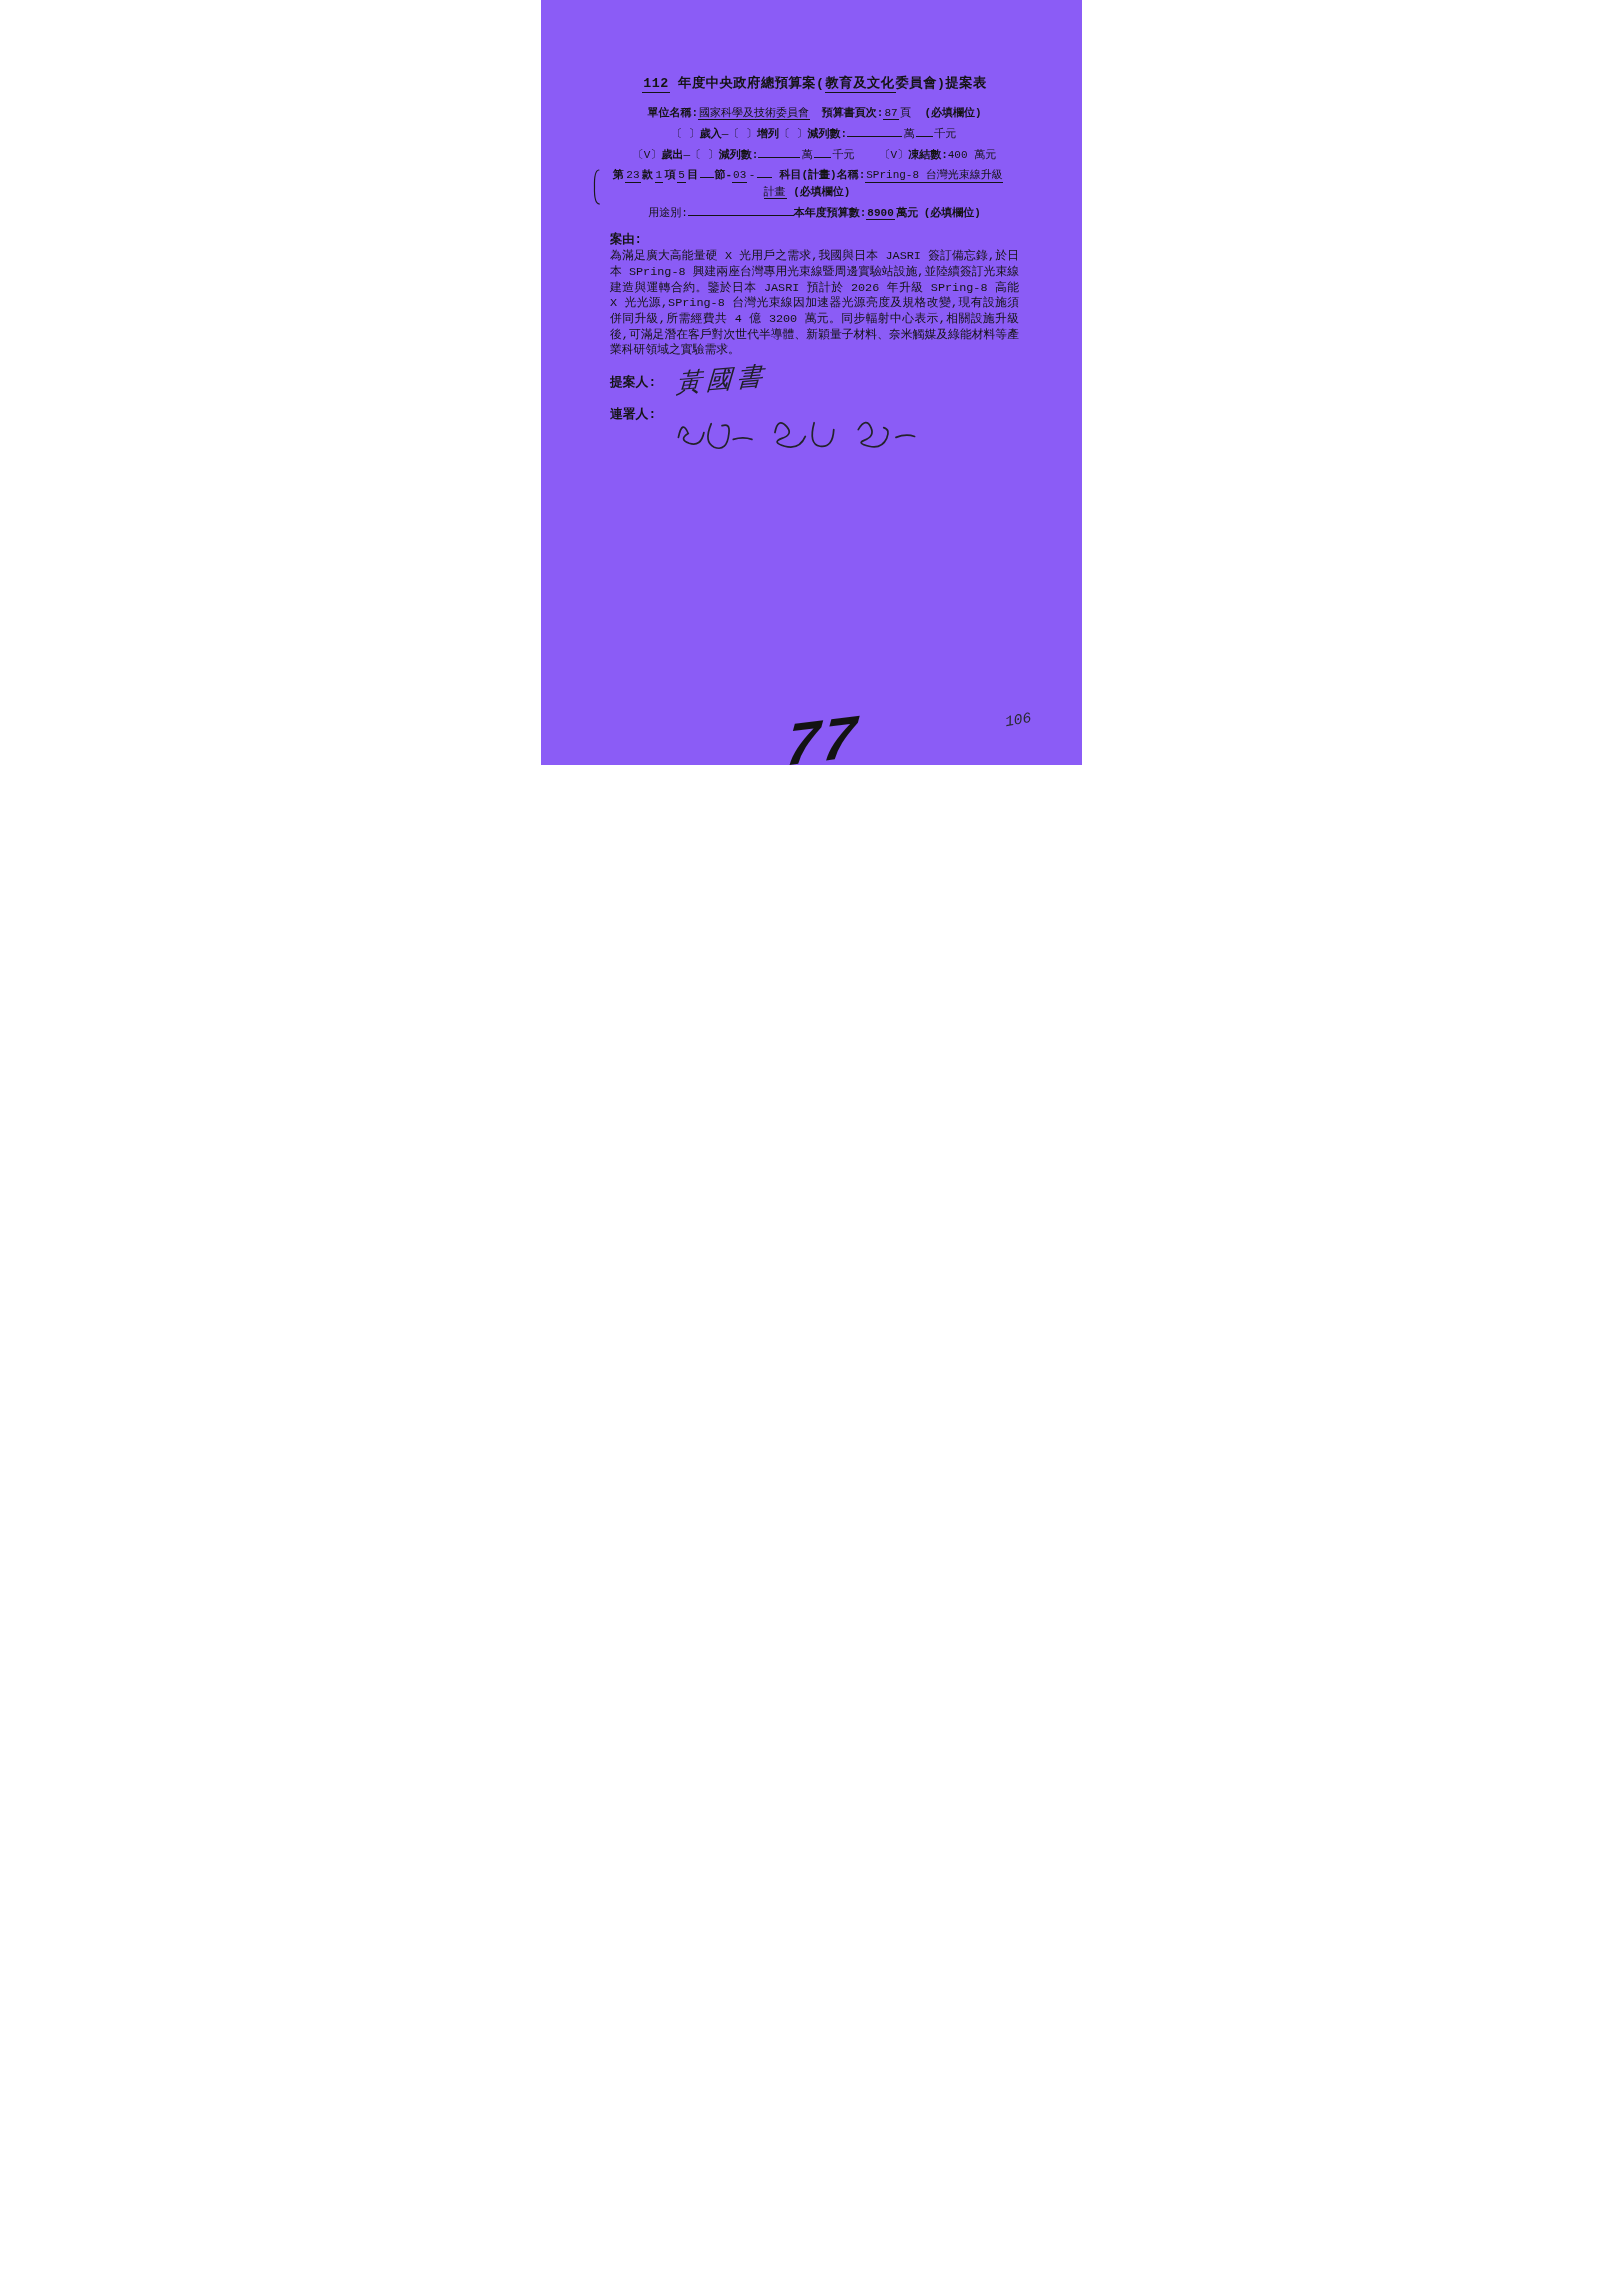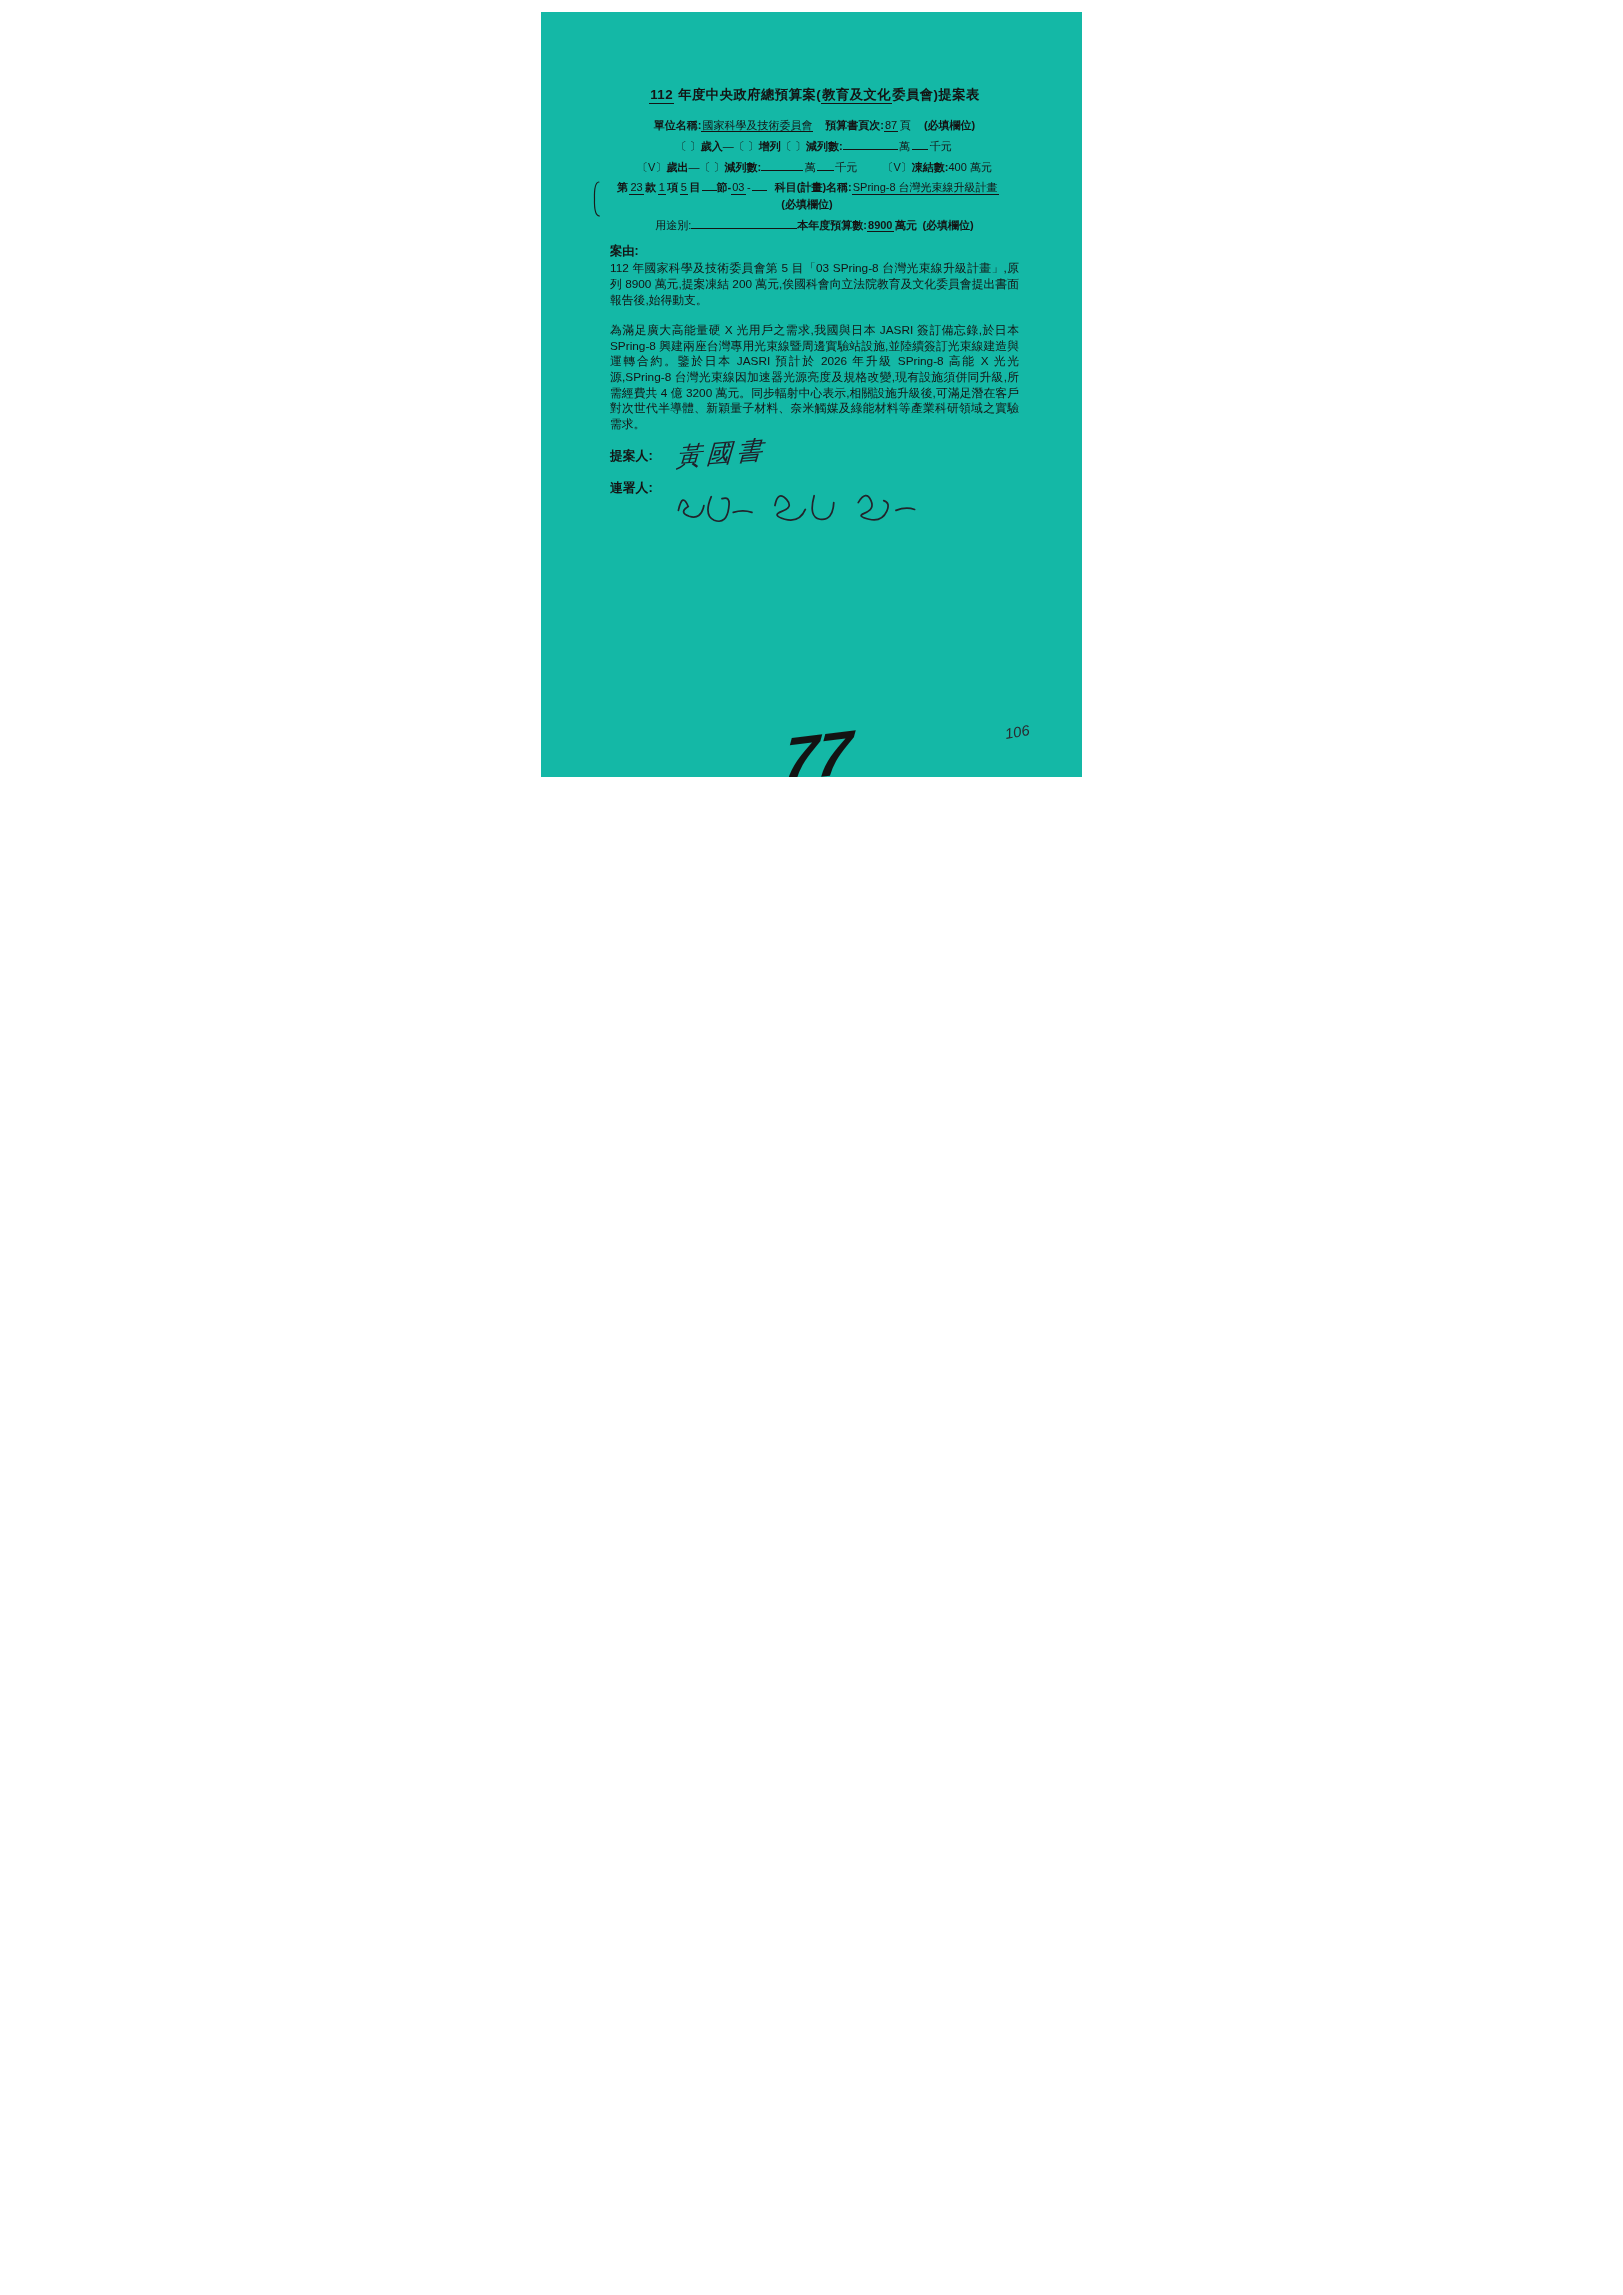--- a/index.html
+++ b/index.html
@@ -1,20 +1,20 @@
 <!DOCTYPE html>
 <html style="font-size:7.9px"><head>
 <meta charset="utf-8">
 <style>
   * { box-sizing: border-box; }
   html, body { margin: 0; padding: 0; background: #ffffff; }
   .page {
-    width: 541px; height: 765px; margin: 12px auto; position: relative;
-    background: #14b8a6; overflow: hidden; color: #141414;
-    font-family: Liberation Sans, sans-serif;
+    width: 541px; height: 765px; margin: 0 auto; position: relative;
+    background: #8b5cf6; overflow: hidden; color: #141414;
+    font-family: Liberation Mono, monospace;
   }
   .content { padding: 74px 63px 0 69px; }
   .title { font-size: 13.3px; font-weight: 700; text-align: center; margin: 0 0 12.8px; letter-spacing: 0.5px; }
   .line { font-size: 11px; line-height: 1.5; margin-bottom: 4.4px; text-align: center; }
   .b { font-weight: 700; }
   .u { border-bottom: 1px solid #141414; padding: 0 1px 0.5px; }
   .ml8 { margin-left: 3.9px; } .ml16 { margin-left: 7.9px; } .ml24 { margin-left: 11.8px; } .ml48 { margin-left: 23.6px; }
   .tok { margin: 0 1.5px; }
   .blank { display: inline-block; border-bottom: 1px solid #141414; height: 0.95em; vertical-align: baseline; }
   .subject { position: relative; max-width: 394px; }
@@ -55,21 +55,20 @@
     <div class="line subject">
       <svg class="bracket-svg" width="6.9" height="36" viewBox="0 0 14 74">
           <path d="M12 2 Q2 3 3 37 Q2 71 13 72" fill="none" stroke="#1a1a1a" stroke-width="2.4" stroke-linecap="round"></path>
         </svg><span class="b tok">第</span><span class="u">23</span><span class="b tok">款</span><span class="u">1</span><span class="b tok">項</span><span class="u">5</span><span class="b tok">目</span><span class="blank" style="width:14.7px"></span><span class="b">節-</span><span class="u">03</span><span class="tok">-</span><span class="blank" style="width:14.7px"></span><span class="b ml16">科目(計畫)名稱:</span><span class="u">SPring-8 台灣光束線升級計畫</span> <span class="b">(必填欄位)</span>
     </div>
 
     <div class="line" style="margin-bottom:9.8px"><span>用途別:</span><span class="blank" style="width:106px"></span><span class="b">本年度預算數:</span><span class="b u">8900</span><span class="b tok">萬元</span><span class="b ml8">(必填欄位)</span></div>
 
     <div class="heading">案由:</div>
 
-    <p class="para">112 年國家科學及技術委員會第 5 目「03 SPring-8 台灣光束線升級計畫」,原列 8900 萬元,提案凍結 200 萬元,俟國科會向立法院教育及文化委員會提出書面報告後,始得動支。</p>
     <p class="para">為滿足廣大高能量硬 X 光用戶之需求,我國與日本 JASRI 簽訂備忘錄,於日本 SPring-8 興建兩座台灣專用光束線暨周邊實驗站設施,並陸續簽訂光束線建造與運轉合約。鑒於日本 JASRI 預計於 2026 年升級 SPring-8 高能 X 光光源,SPring-8 台灣光束線因加速器光源亮度及規格改變,現有設施須併同升級,所需經費共 4 億 3200 萬元。同步輻射中心表示,相關設施升級後,可滿足潛在客戶對次世代半導體、新穎量子材料、奈米觸媒及綠能材料等產業科研領域之實驗需求。</p>
 
     <div class="sig-row first">
       <span>提案人:</span>
       <span class="hw proposer-hw">黃國書</span>
     </div>
 
     <div class="sig-row">
       <span>連署人:</span>
       <svg class="cosigner-svg" width="256" height="49" viewBox="0 0 520 100">

